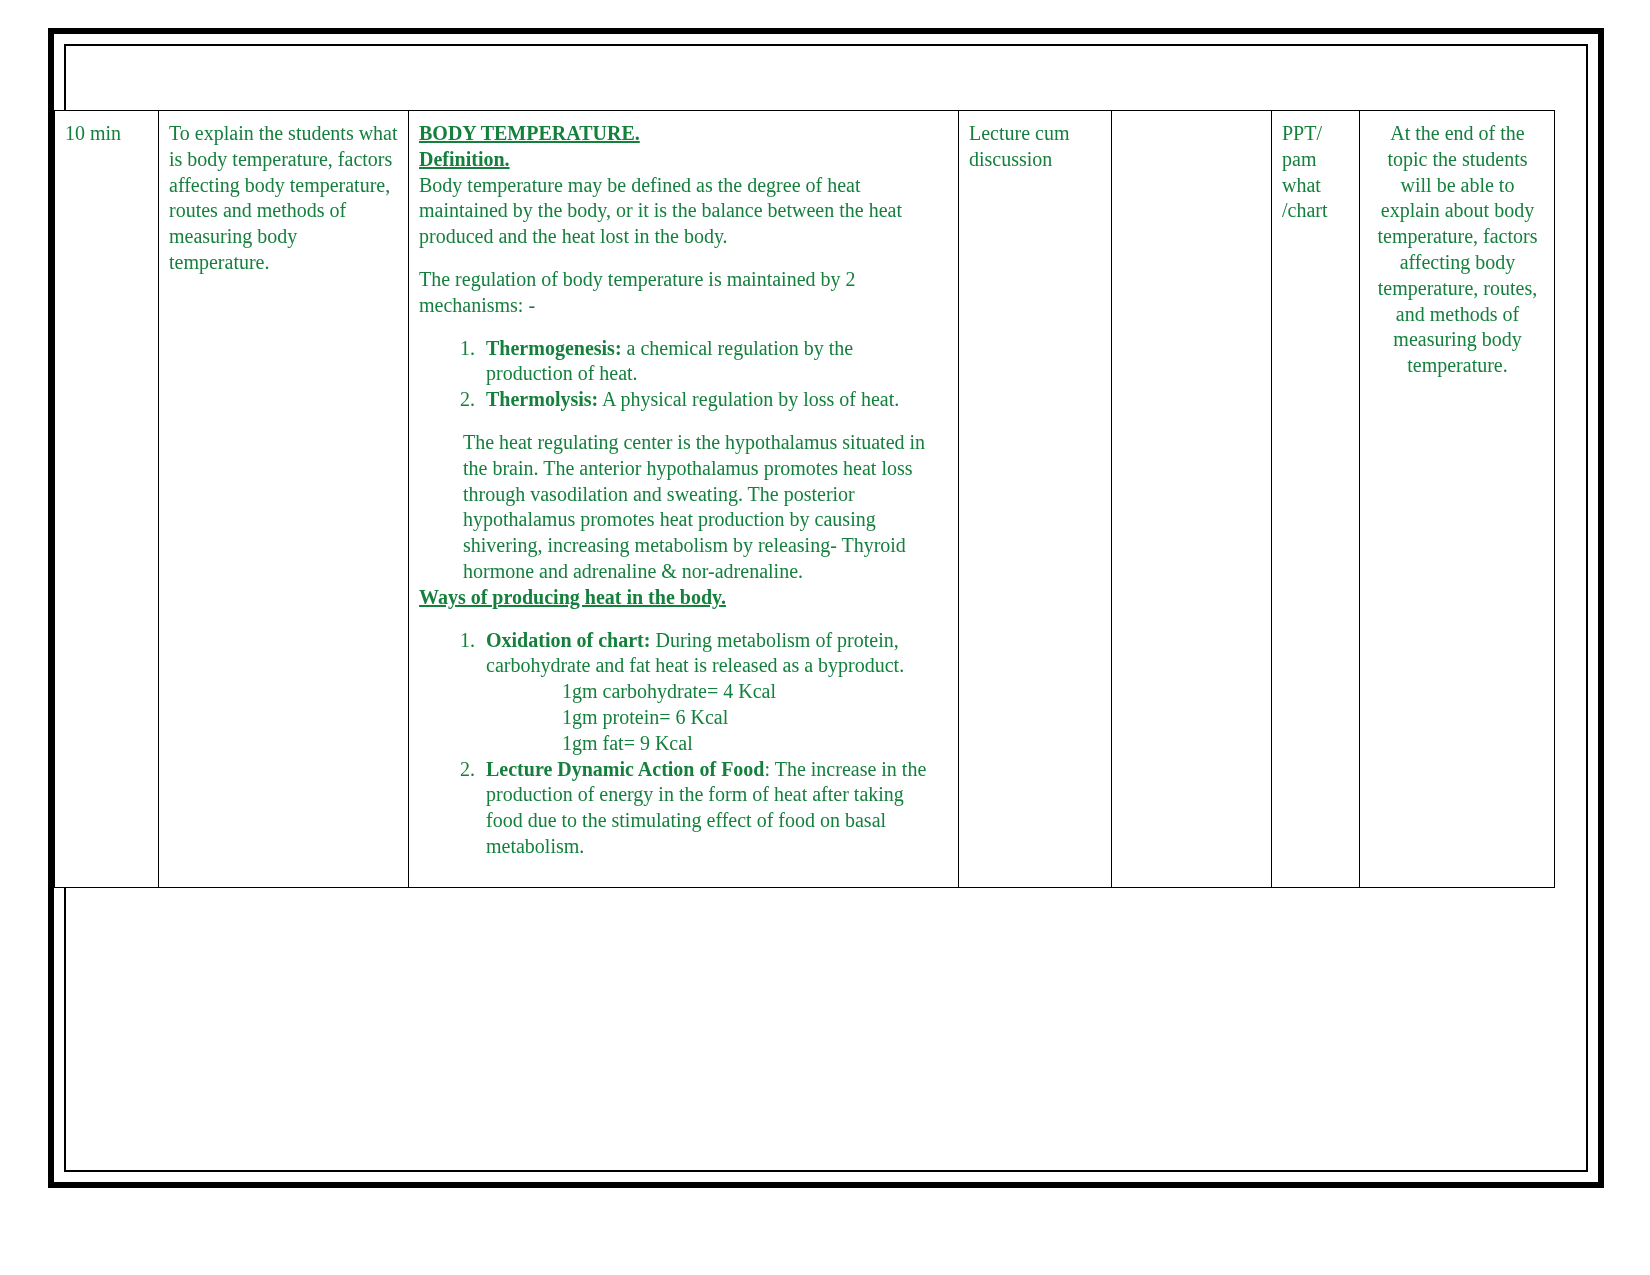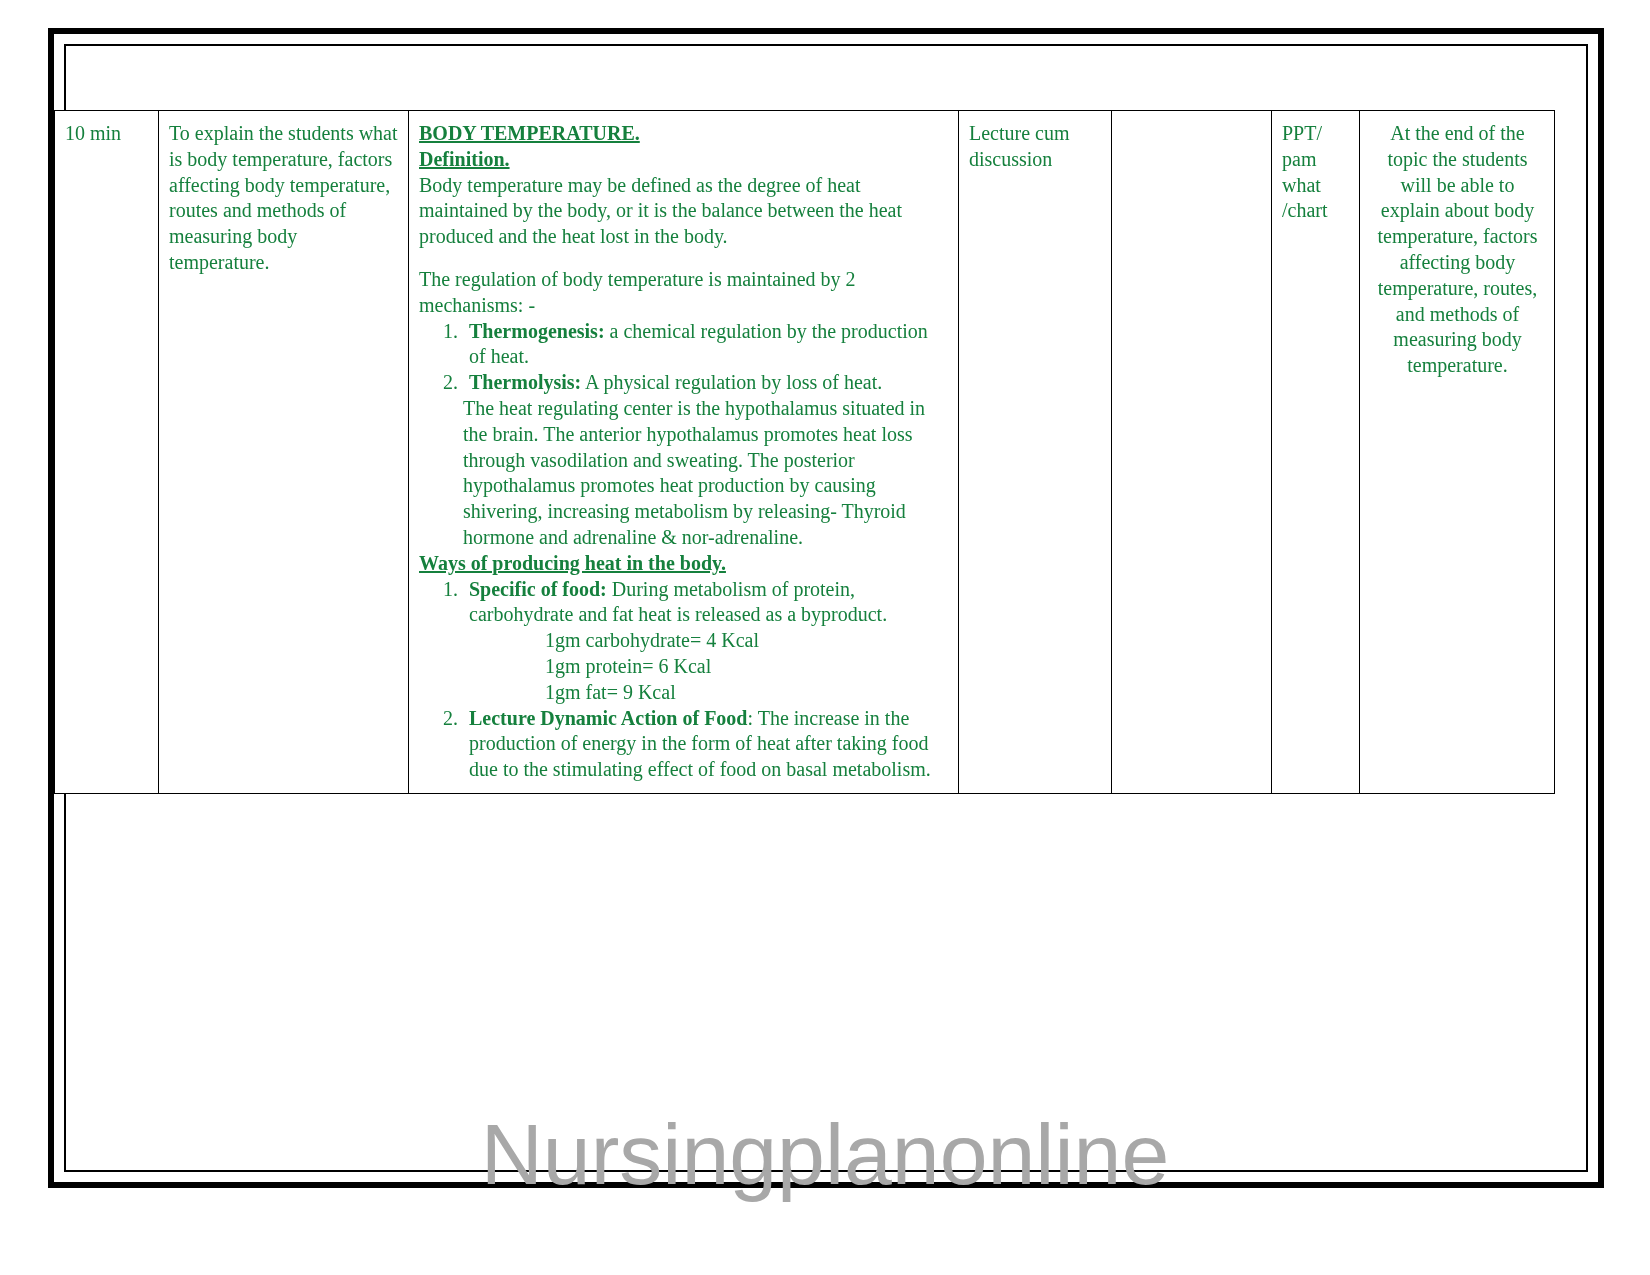--- a/index.html
+++ b/index.html
@@ -74,21 +74,21 @@
     font-weight: bold;
     text-decoration: underline;
   }
   .para {
     margin: 0;
   }
   .spacer {
     height: 17px;
   }
   ol.numlist {
-    margin: 0;
+    margin: 17px;
     padding-left: 44px;
     font-family: Liberation Serif, serif;
   }
   ol.numlist > li {
     margin: 0;
     padding-left: 6px;
   }
   ol.numlist > li::marker {
     font-size: 20px;
   }
@@ -149,21 +149,21 @@
             <li>
               <b>Thermolysis:</b><span> A physical regulation by loss of heat.</span>
             </li>
           </ol>
           <div class="cont-block">
             <p class="para">The heat regulating center is the hypothalamus situated in the brain. The anterior hypothalamus promotes heat loss through vasodilation and sweating. The posterior hypothalamus promotes heat production by causing shivering, increasing metabolism by releasing- Thyroid hormone and adrenaline &amp; nor-adrenaline.</p>
           </div>
           <p class="para heading-u">Ways of producing heat in the body.</p>
           <ol class="numlist">
             <li>
-              <b>Specific of food:</b><span> During metabolism of protein, carbohydrate and fat heat is released as a byproduct.</span>
+              <b>Oxidation of chart:</b><span> During metabolism of protein, carbohydrate and fat heat is released as a byproduct.</span>
               <div class="indent-sub">
                 <p class="para">1gm carbohydrate= 4 Kcal</p>
                 <p class="para">1gm protein= 6 Kcal</p>
                 <p class="para">1gm fat= 9 Kcal</p>
               </div>
             </li>
             <li>
               <b>Lecture Dynamic Action of Food</b><span>: The increase in the production of energy in the form of heat after taking food due to the stimulating effect of food on basal metabolism.</span>
             </li>
           </ol>
@@ -182,15 +182,14 @@
         </td>
 
         <td class="col-eval">
           <p class="para">At the end of the topic the students will be able to explain about body temperature, factors affecting body temperature, routes, and methods of measuring body temperature.</p>
         </td>
 
       </tr>
     </tbody>
   </table>
 
-  <div id="watermark">Nursingplanonline</div>
 
 </div>
 
 </body></html>

